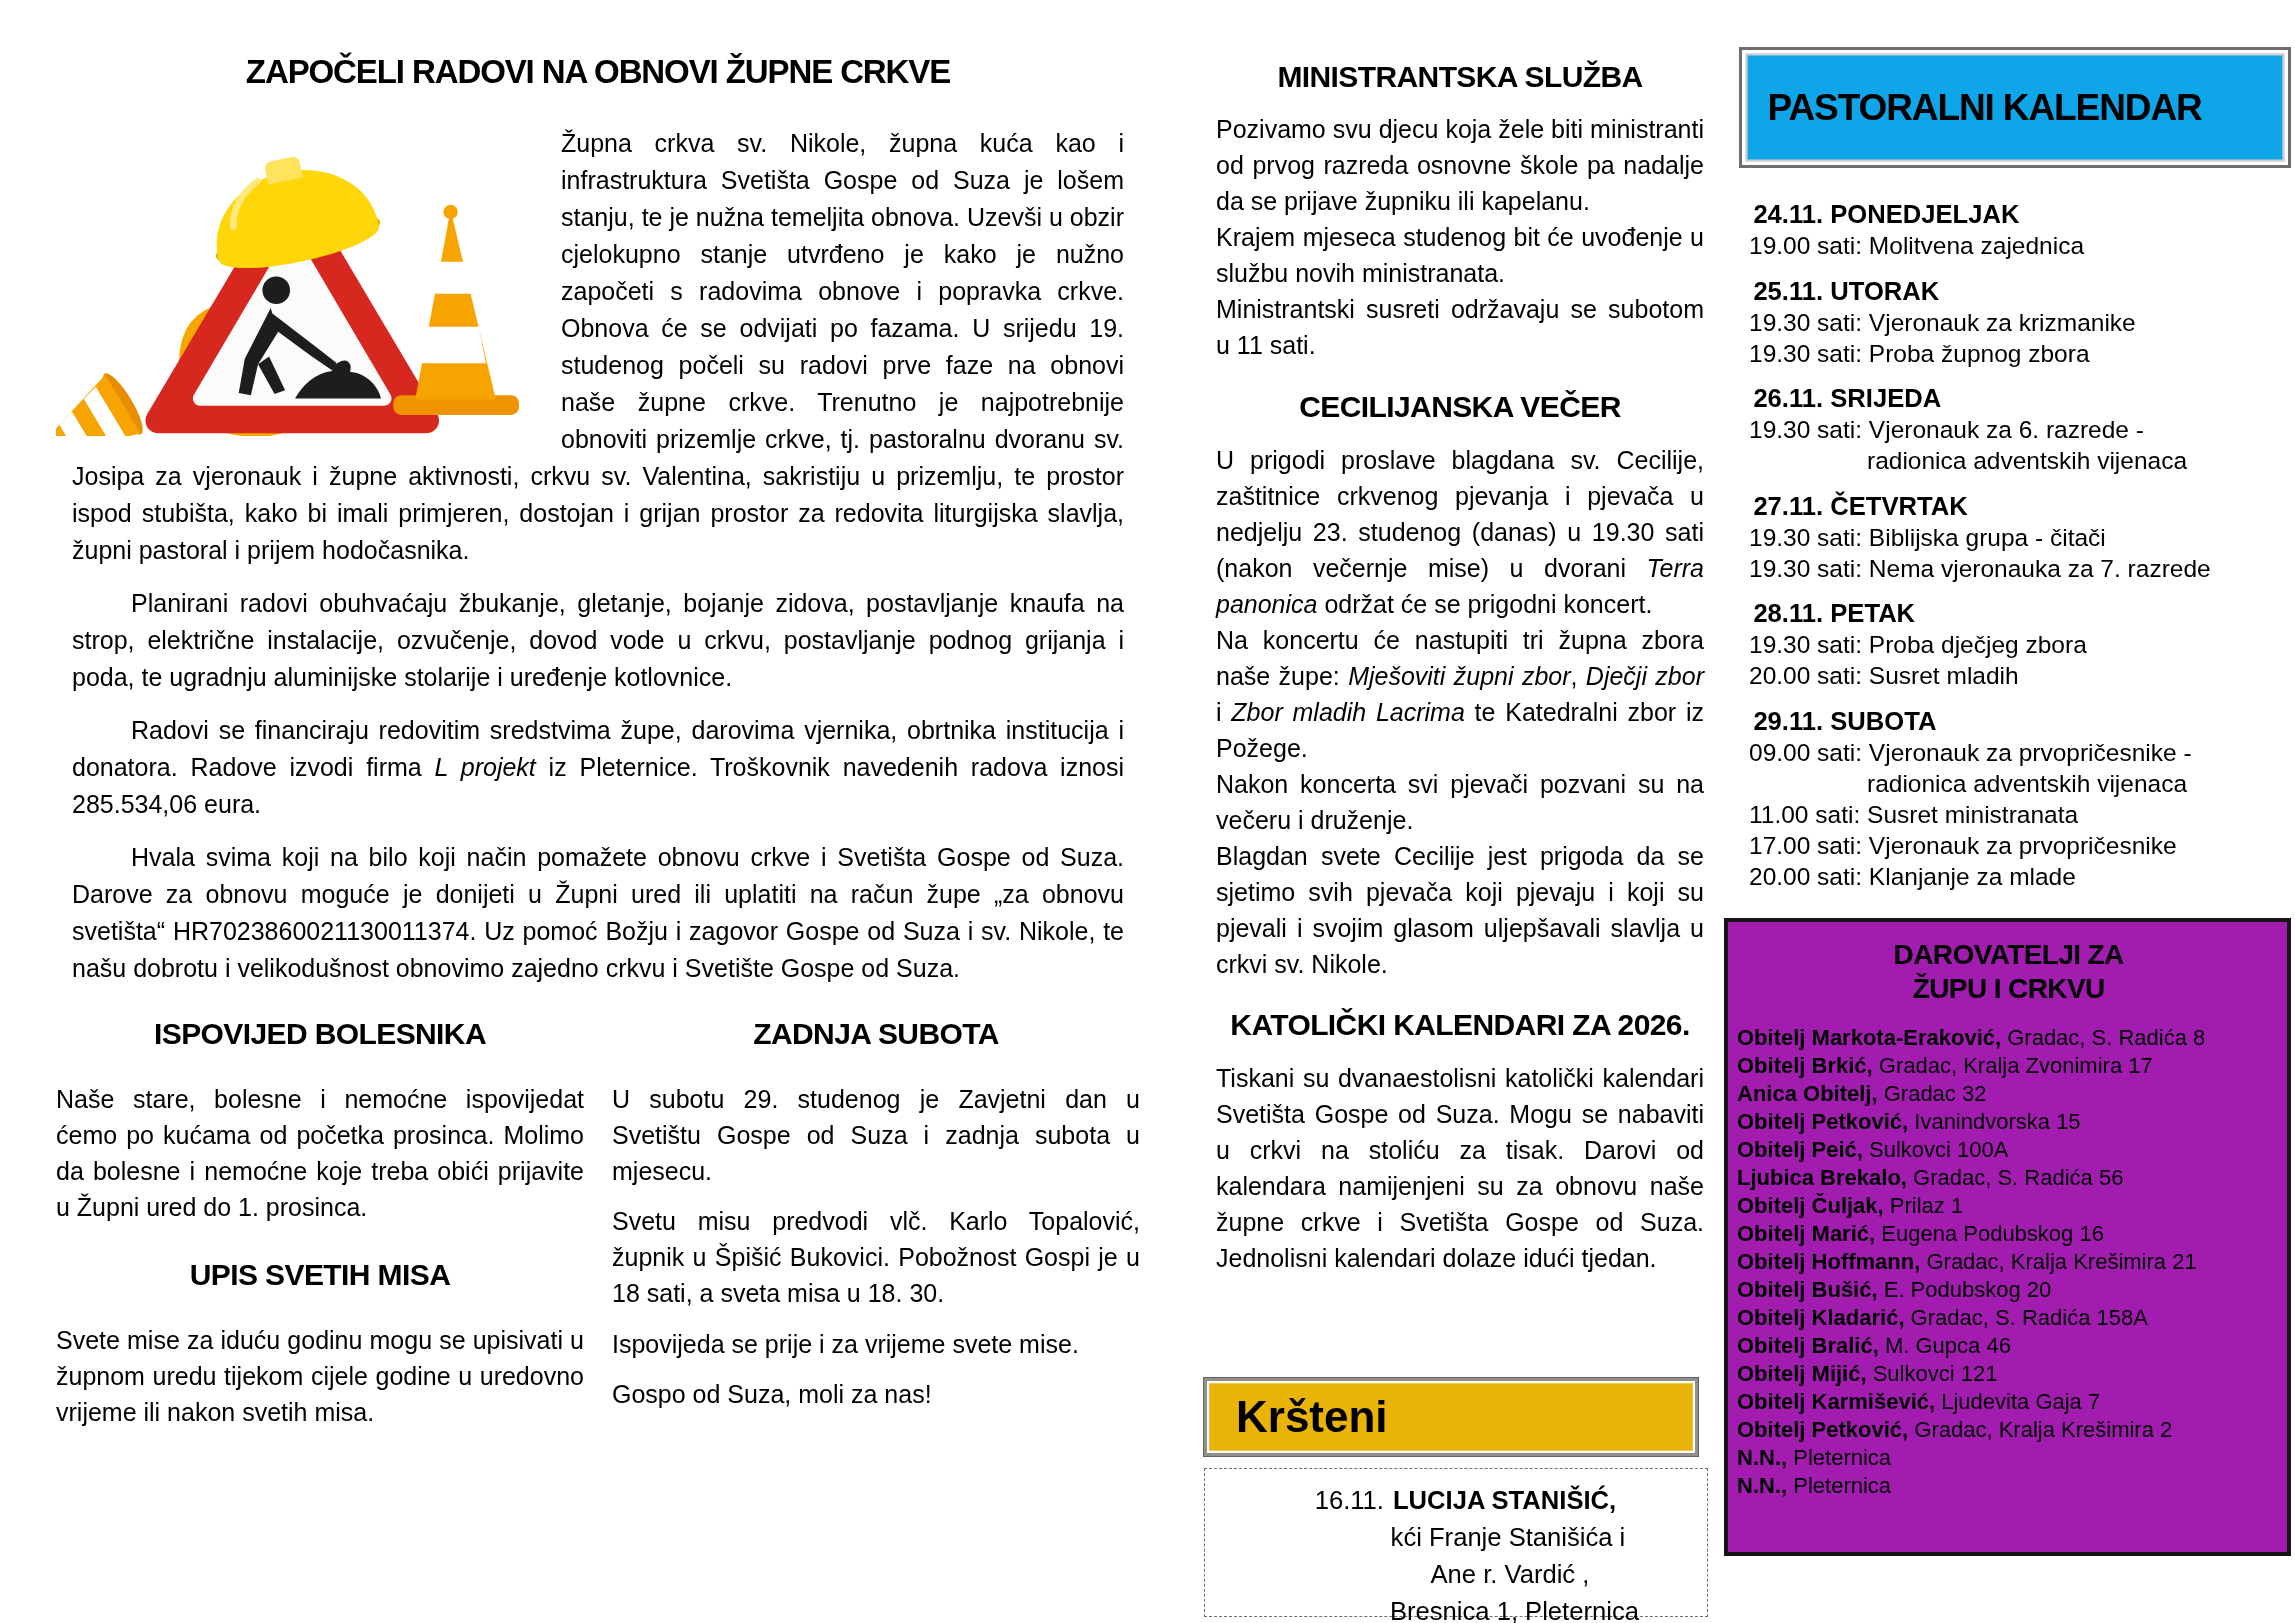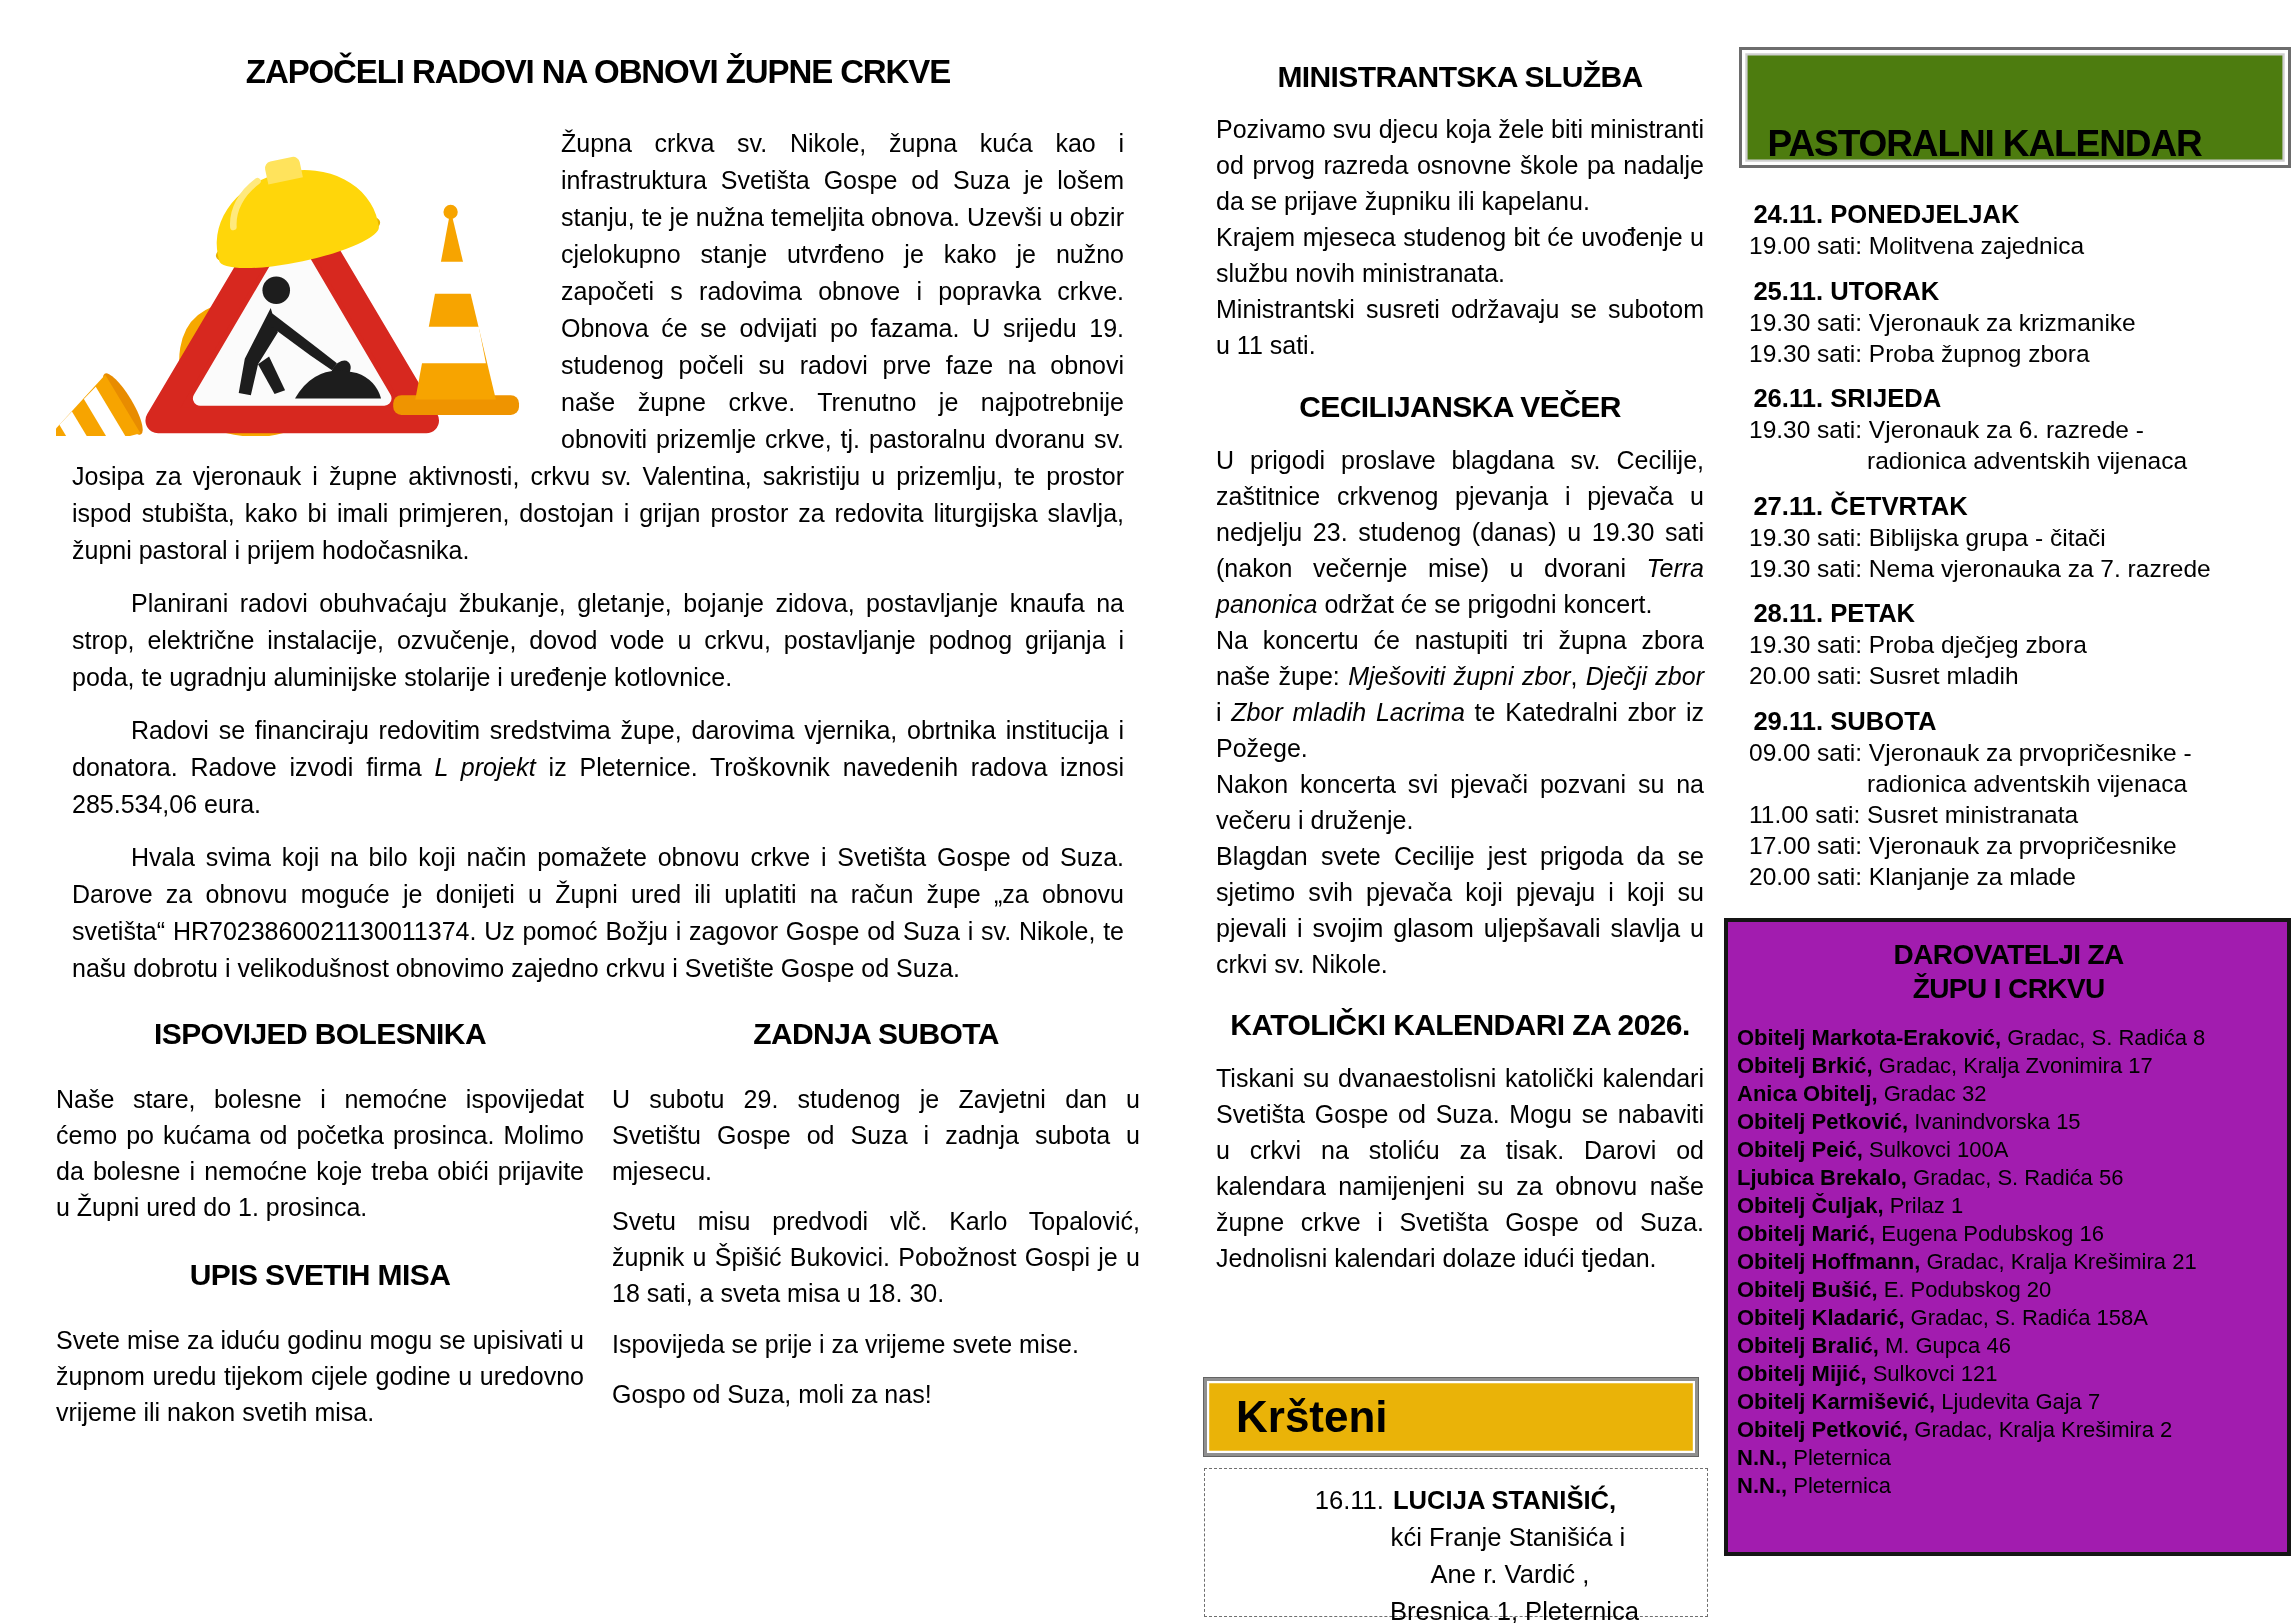--- a/index.html
+++ b/index.html
@@ -39,23 +39,23 @@
   .krsteni-entry { position:absolute; left:1204px; top:1468px; width:504px; height:149px;
                    border:1.7px dashed #6f6f6f; padding:13.3px 5.6px 0 24.5px;
                    font-size:25.6px; line-height:37px;text-align:center; }
   .ke-name { font-weight:700; margin-left:9px; }
   .ke-l2 { padding-left:85px; }
   .ke-l3 { padding-left:89px; }
   .ke-l4 { padding-left:98px; }
 
   
   .col-right { position:absolute; left:1739px; top:47px; width:552px; }
-  .pk-box { height:121px; background:#4d7c0f; border:3.3px solid #6d6d6d;
+  .pk-box { height:121px; background:#0ea5e9; border:3.3px solid #6d6d6d;
             box-shadow: inset 0 0 0 3.3px #ffffff, inset 0 0 0 5.6px #cfcfcf;
-            display:flex; align-items:flex-end; padding-left:25.6px; }
+            display:flex; align-items:center; padding-left:25.6px; }
   .pk-title { font-size:37px; font-weight:700; letter-spacing:-1.1px; }
   .days { margin-top:31px; padding-left:10px; font-size:24.5px; line-height:31px; }
   .day { margin-bottom:14.5px; }
   .day-hdr { font-weight:700; font-size:25.6px; padding-left:4.4px; }
   .item.cont { padding-left:118px; }
 
   .darov { position:absolute; left:1724px; top:918px; width:567px; height:638px;
            border:4.4px solid #151515; background:#a21caf; padding:15.6px 6.7px 0 9px; }
   .darov-title { text-align:center; font-size:28px; font-weight:700; line-height:34px; letter-spacing:-0.6px; }
   .donors { margin-top:18px; font-size:22px; line-height:28px; white-space:nowrap; }

